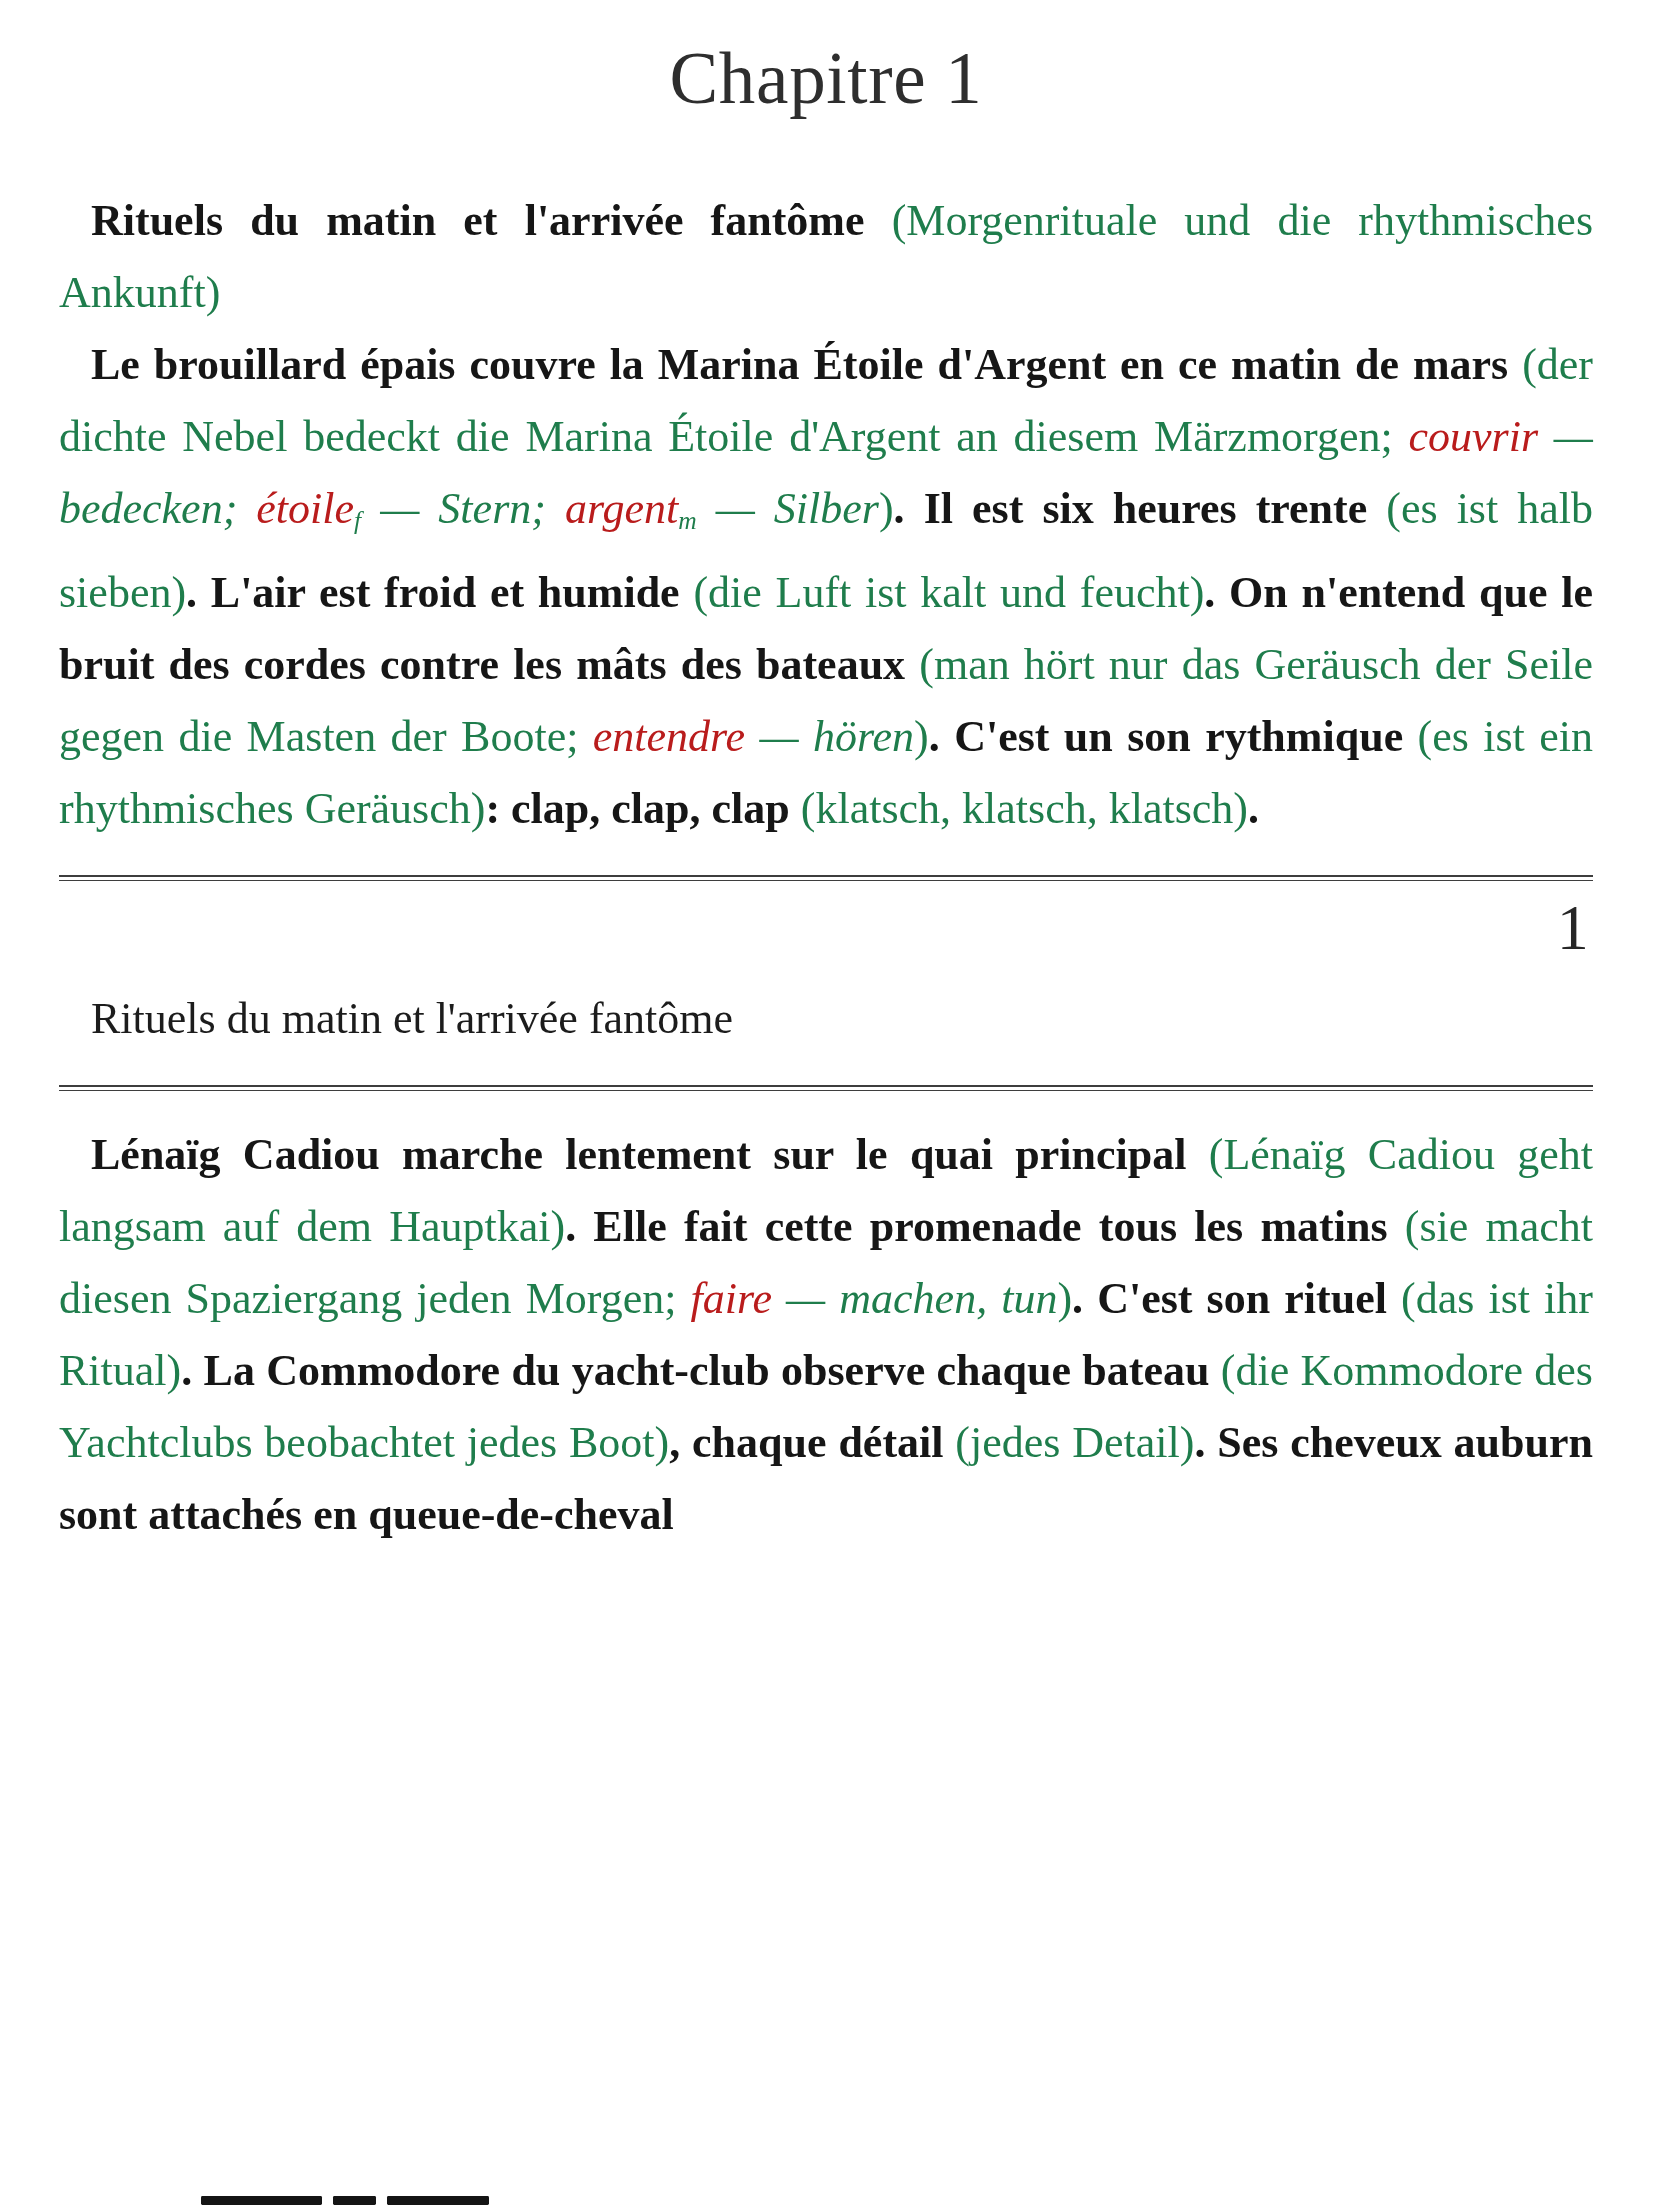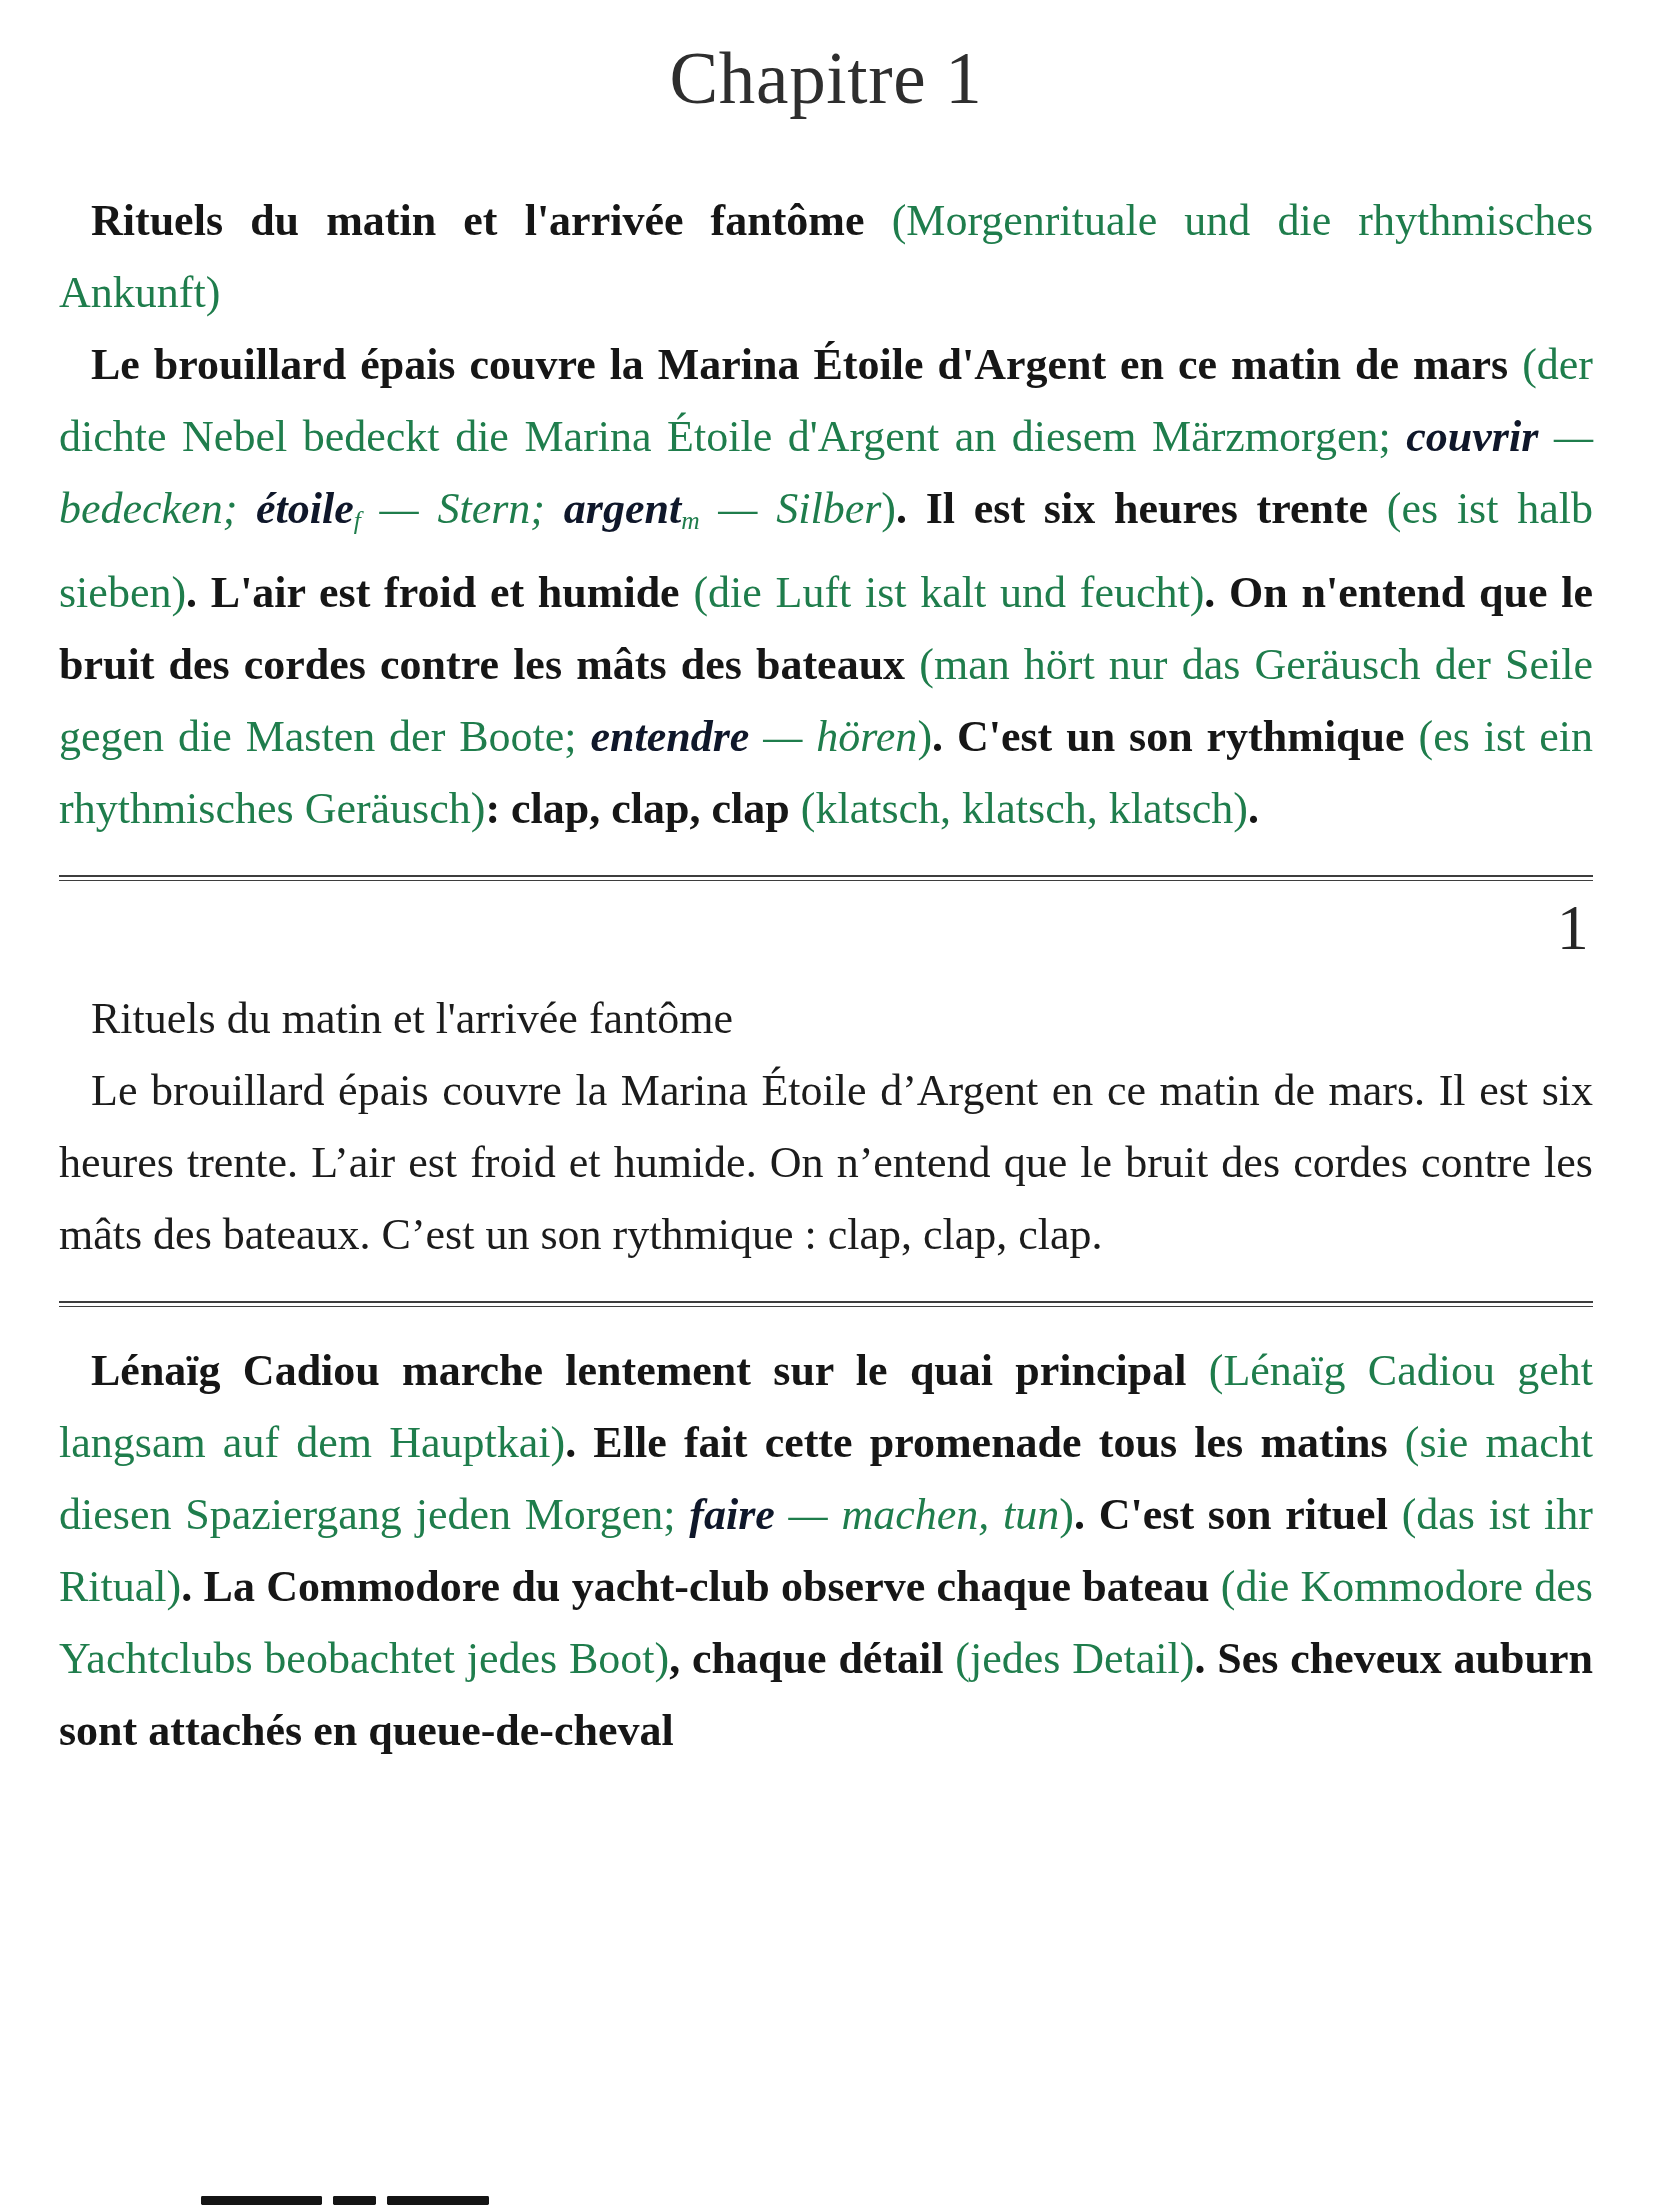--- a/index.html
+++ b/index.html
@@ -36,21 +36,21 @@
     color: #161616;
     font-weight: 700;
   }
   .para.plain {
     font-weight: 400;
     color: #1c1c1c;
   }
   
   .fr  { color: #161616; font-weight: 700; font-style: normal; }
   .de  { color: #1f7d4c; font-weight: 400; font-style: normal; }
-  .voc { color: #0f172a; font-weight: 700; font-style: italic; }
+  .voc { color: #b91c1c; font-weight: 400; font-style: italic; }
   .dei { color: #1f7d4c; font-weight: 400; font-style: italic; }
   .sub { color: #1f7d4c; font-weight: 400; font-style: italic;
          font-size: 0.58em; vertical-align: -0.22em; }
   .rule {
     border-top: 2.1px solid #3e3e3e;
     border-bottom: 1.4px solid #3e3e3e;
     height: 3.5px;
     margin: 30px 0 28px 0;
   }
   .rule.r1 { margin-bottom: 9.7px; }
@@ -93,21 +93,20 @@
   <p class="para"><span class="fr">Rituels du matin et l'arrivée fantôme </span><span class="de">(Morgenrituale und die rhythmisches Ankunft)</span></p>
 
   <p class="para"><span class="fr">Le brouillard épais couvre la Marina Étoile d'Argent en ce matin de mars </span><span class="de">(der dichte Nebel bedeckt die Marina Étoile d'Argent an diesem Märzmorgen; </span><span class="voc">couvrir</span><span class="dei"> — bedecken; </span><span class="voc">étoile</span><span class="sub">f</span><span class="dei"> — Stern; </span><span class="voc">argent</span><span class="sub">m</span><span class="dei"> — Silber</span><span class="de">)</span><span class="fr">. Il est six heures trente </span><span class="de">(es ist halb sieben)</span><span class="fr">. L'air est froid et humide </span><span class="de">(die Luft ist kalt und feucht)</span><span class="fr">. On n'entend que le bruit des cordes contre les mâts des bateaux </span><span class="de">(man hört nur das Geräusch der Seile gegen die Masten der Boote; </span><span class="voc">entendre</span><span class="dei"> — hören</span><span class="de">)</span><span class="fr">. C'est un son rythmique </span><span class="de">(es ist ein rhythmisches Geräusch)</span><span class="fr">: clap, clap, clap </span><span class="de">(klatsch, klatsch, klatsch)</span><span class="fr">.</span></p>
 
   <div class="rule r1"></div>
 
   <div class="section-number">1</div>
 
   <p class="para plain">Rituels du matin et l'arrivée fantôme</p>
 
-  <p class="para plain">Le brouillard épais couvre la Marina Étoile d’Argent en ce matin de mars. Il est six heures trente. L’air est froid et humide. On n’entend que le bruit des cordes contre les mâts des bateaux. C’est un son rythmique : clap, clap, clap.</p>
 
   <div class="rule"></div>
 
   <p class="para"><span class="fr">Lénaïg Cadiou marche lentement sur le quai principal </span><span class="de">(Lénaïg Cadiou geht langsam auf dem Hauptkai)</span><span class="fr">. Elle fait cette promenade tous les matins </span><span class="de">(sie macht diesen Spaziergang jeden Morgen; </span><span class="voc">faire</span><span class="dei"> — machen, tun</span><span class="de">)</span><span class="fr">. C'est son rituel </span><span class="de">(das ist ihr Ritual)</span><span class="fr">. La Commodore du yacht-club observe chaque bateau </span><span class="de">(die Kommodore des Yachtclubs beobachtet jedes Boot)</span><span class="fr">, chaque détail </span><span class="de">(jedes Detail)</span><span class="fr">. Ses cheveux auburn sont attachés en queue-de-cheval</span></p>
 
 </div>
 
 <div class="cutoff">
   <span class="frag w1"></span>
   <span class="frag w2"></span>

